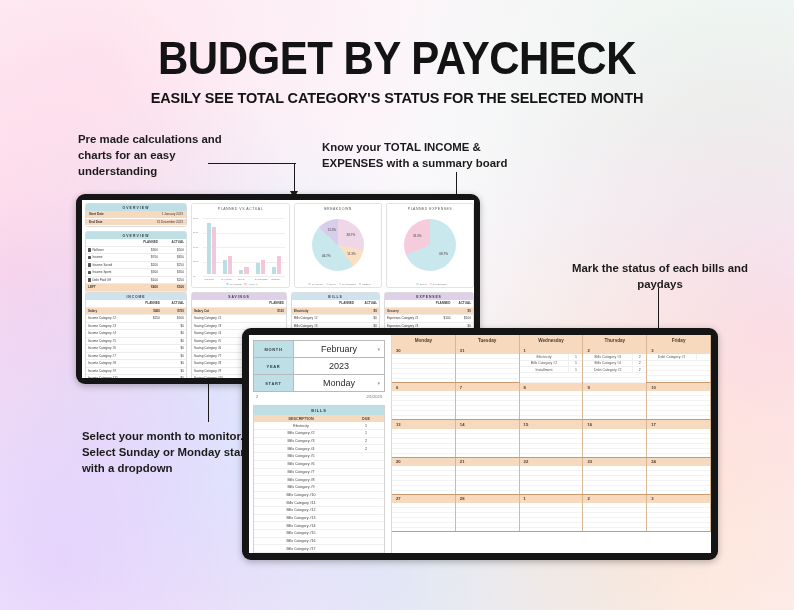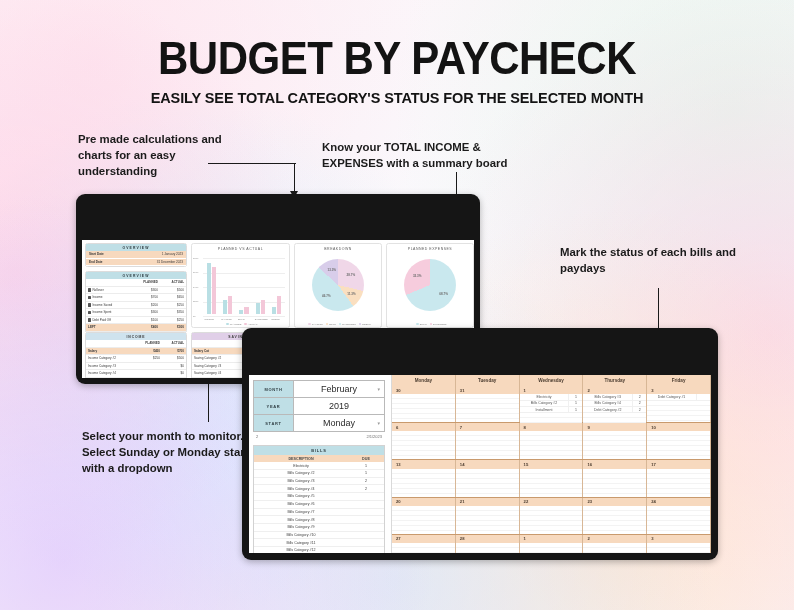--- a/index.html
+++ b/index.html
@@ -29,32 +29,32 @@
   .subtitle {
     position:absolute; left:0; right:0; top:90px; text-align:center;
     font-size:14.5px; font-weight:700; letter-spacing:-0.1px; color:#131313;
     transform:scaleY(1.06);
   }
 
   
   .callout { position:absolute; font-size:11.4px; font-weight:700; color:#1b1b1b; line-height:1.42; }
   #co-1 { left:78px;  top:131px; width:178px; }
   #co-2 { left:322px; top:139px; width:215px; }
-  #co-3 { left:560px; top:244px; width:200px; }
+  #co-3 { left:560px; top:260px; width:200px; text-align:center; }
   #co-4 { left:82px;  top:428px; width:185px; }
 
   .leader { position:absolute; border-color:#1a1a1a; }
   .arrow-head { position:absolute; width:0; height:0; }
 
   
   .frame {
     position:absolute; background:#151515; border-radius:9px;
     box-shadow:0 2px 7px rgba(0,0,0,.28);
   }
-  .frame .screen { position:absolute; inset:6px; background:#ffffff; overflow:hidden;margin-top:40px; }
+  .frame .screen { position:absolute; inset:6px; background:#ffffff; overflow:hidden; }
   #frame-top { left:76px; top:194px; width:404px; height:190px; }
   #frame-bot { left:242px; top:328px; width:476px; height:232px; z-index:5; }
   #frame-bot .screen { inset:7px; }
 
   
   .sheet-top { position:absolute; inset:0; background:#fff; padding:3px; font-size:3.1px; color:#3a3a3a; }
   .card { background:#fff; border:0.6px solid #dcdcdc; border-radius:2.5px; }
 
   .ov-a { position:absolute; left:3px; top:3px; width:102px; }
   .ov-head { background:#bfdfe6; text-align:center; font-size:3.4px; letter-spacing:1.1px; font-weight:700; color:#2d3b40; padding:1.6px 0; }
@@ -488,21 +488,21 @@
 
       <div class="left-pane">
         <table class="sel-tbl">
           <tbody id="sel-rows">
               <tr>
                 <td class="sel-lab">MONTH</td>
                 <td class="sel-val">February<span class="caret">▾</span></td>
               </tr>
               <tr>
                 <td class="sel-lab">YEAR</td>
-                <td class="sel-val">2019</td>
+                <td class="sel-val">2023</td>
               </tr>
               <tr>
                 <td class="sel-lab">START</td>
                 <td class="sel-val">Monday<span class="caret">▾</span></td>
               </tr>
             </tbody>
         </table>
         <div class="daterow">
           <span>2</span>
           <span>2/1/2023</span>

